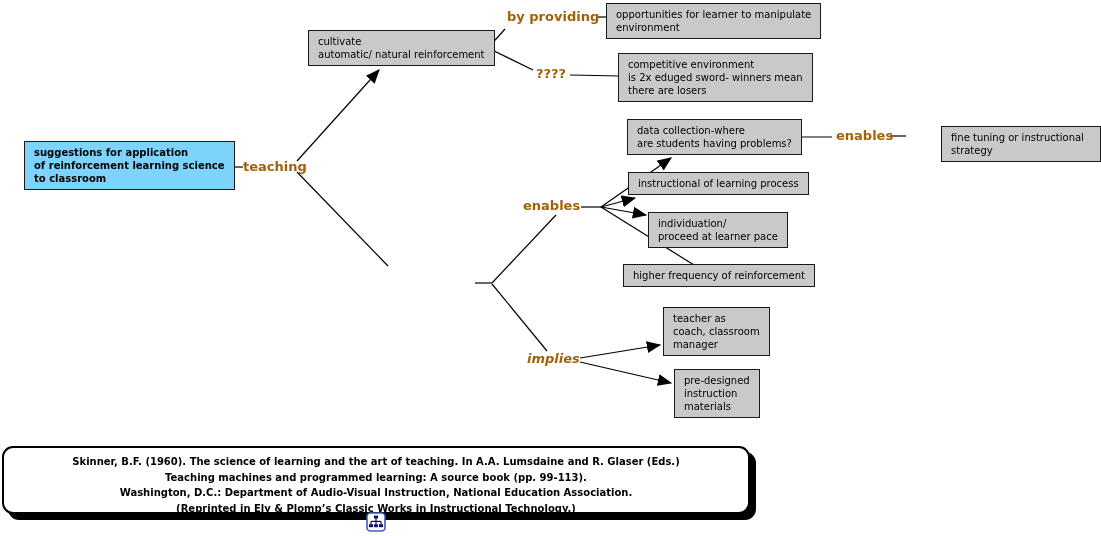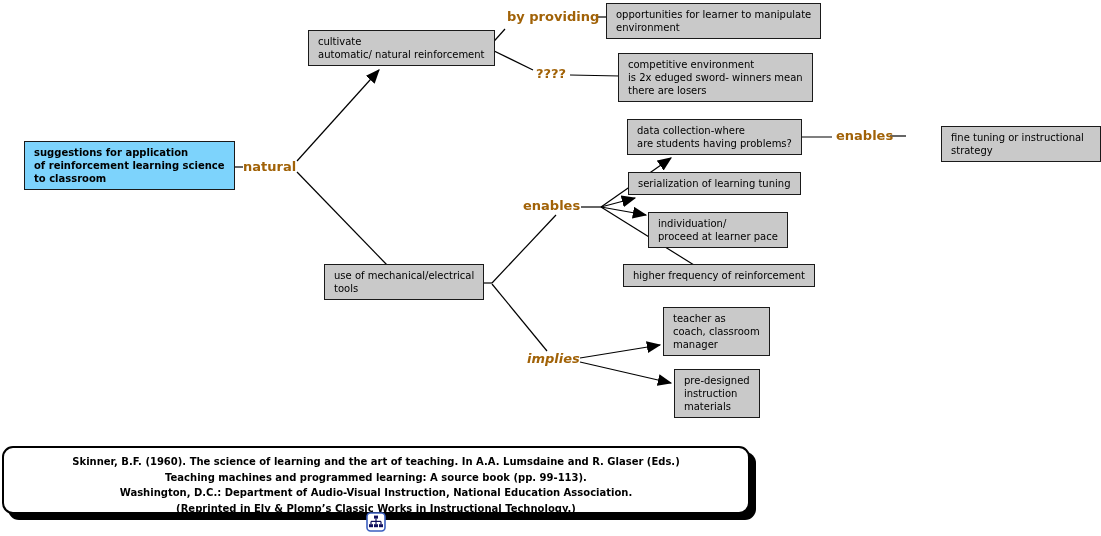--- a/index.html
+++ b/index.html
@@ -68,34 +68,32 @@
   <div class="node" style="left:308px;top:30px;">cultivate
 automatic/ natural reinforcement</div>
   <div class="node" style="left:606px;top:3px;">opportunities for learner to manipulate
 environment</div>
   <div class="node" style="left:618px;top:53px;">competitive environment
 is 2x eduged sword- winners mean
 there are losers</div>
   <div class="node" style="left:627px;top:119px;">data collection-where
 are students having problems?</div>
   <div class="node" style="left:905px;top:126px;margin-left:36px;">fine tuning or instructional strategy</div>
-  <div class="node" style="left:628px;top:172px;">serialization of learning tuning</div>
+  <div class="node" style="left:628px;top:172px;">instructional of learning process</div>
   <div class="node" style="left:648px;top:212px;">individuation/
 proceed at learner pace</div>
   <div class="node" style="left:623px;top:264px;">higher frequency of reinforcement</div>
-  <div class="node" style="left:324px;top:264px;">use of mechanical/electrical
-tools</div>
   <div class="node" style="left:663px;top:307px;">teacher as
 coach, classroom
 manager</div>
   <div class="node" style="left:674px;top:369px;">pre-designed
 instruction
 materials</div>
 
-  <div class="link-label" style="left:243px;top:160px;">natural</div>
+  <div class="link-label" style="left:243px;top:160px;">teaching</div>
   <div class="link-label" style="left:507px;top:10px;">by providing</div>
   <div class="link-label" style="left:536px;top:67px;">????</div>
   <div class="link-label" style="left:523px;top:199px;">enables</div>
   <div class="link-label" style="left:836px;top:129px;">enables</div>
   <div class="link-label" style="left:527px;top:352px;font-style:italic;">implies</div>
 
   <div class="citation">Skinner, B.F. (1960). The science of learning and the art of teaching. In A.A. Lumsdaine and R. Glaser (Eds.)
 Teaching machines and programmed learning: A source book (pp. 99-113).
 Washington, D.C.: Department of Audio-Visual Instruction, National Education Association.
 (Reprinted in Ely &amp; Plomp’s Classic Works in Instructional Technology.)</div>

